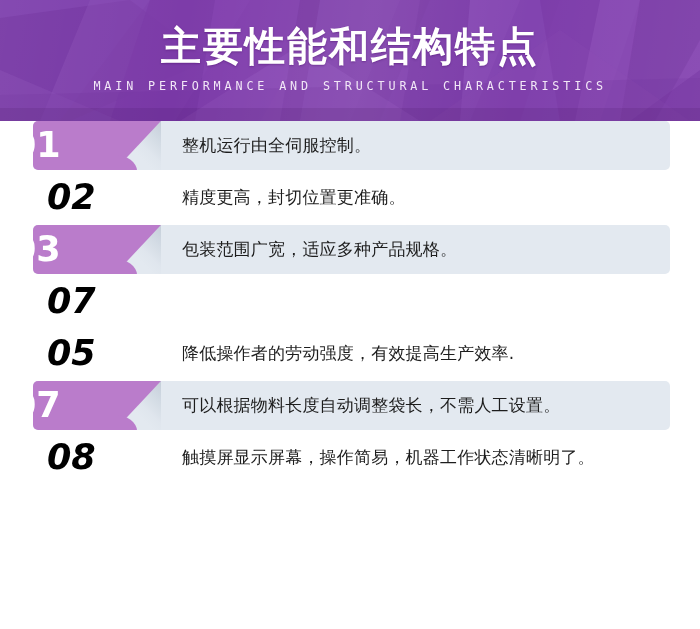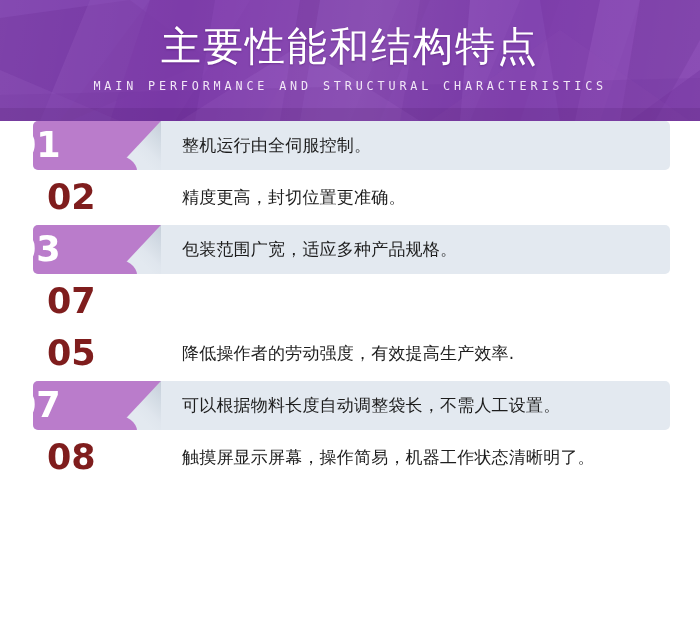--- a/index.html
+++ b/index.html
@@ -63,21 +63,21 @@
     flex-direction: column;
     align-items: center;
     justify-content: flex-start;
     padding-top: 23px;
     box-sizing: border-box;
   }
   .header-title {
     color: #ffffff;
     font-size: 40px;
     line-height: 46px;
-    font-weight: 400;
+    font-weight: 700;
     letter-spacing: 2px;
     white-space: nowrap;
     text-shadow: 0 1px 2px rgba(60,0,90,0.35);
   }
   .header-subtitle {
     color: #f2e7f7;
     font-size: 12.5px;
     line-height: 16px;
     font-weight: 400;
     letter-spacing: 4.1px;
@@ -170,23 +170,24 @@
     font-size: 35px;
     font-weight: 700;
     letter-spacing: 0px;
     font-family: "DejaVu Sans", "Liberation Sans", sans-serif;
     z-index: 3;
   }
   .feature-row.alt .num-text {
     color: #ffffff;
   }
   .feature-row.plain .num-text {
-    color: #7f1d1d;
+    color: #000000;
     left: 33px;
     padding-left: 14px;
+    font-style: italic;
   }
 
   .feature-text {
     position: absolute;
     left: 182px;
     top: 0;
     height: 49px;
     line-height: 49px;
     right: 30px;
     color: #1d1d1d;

